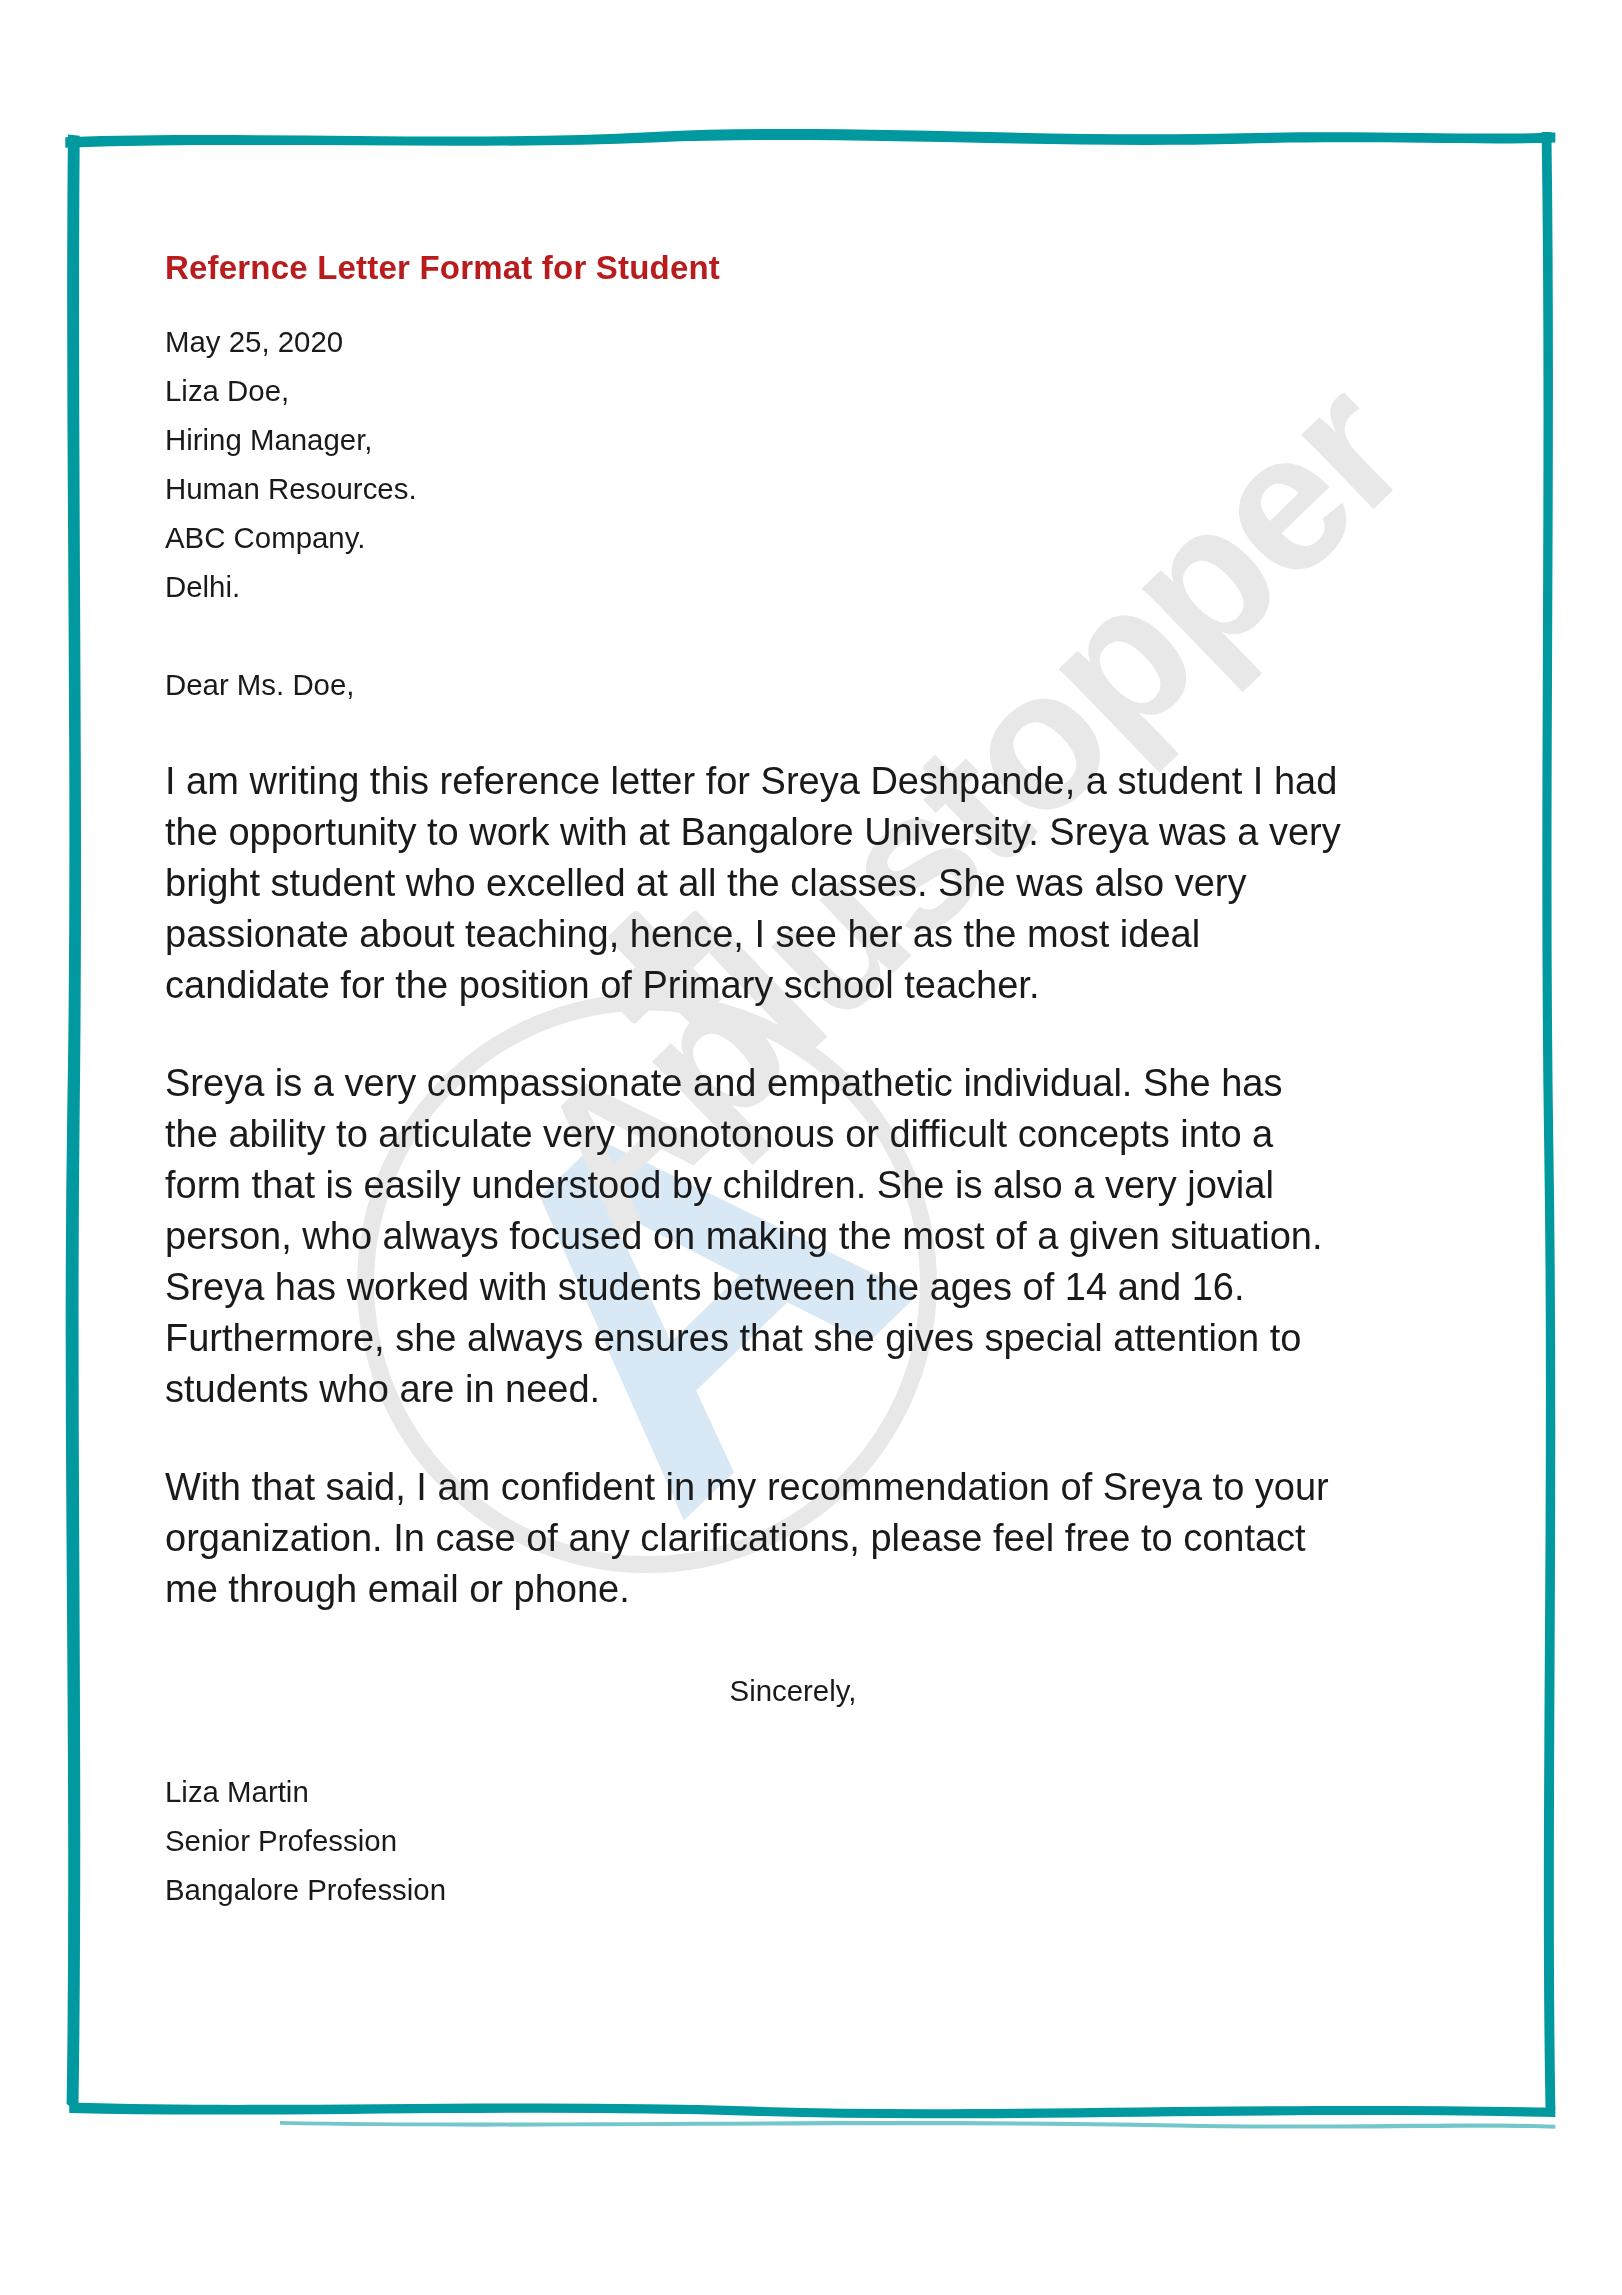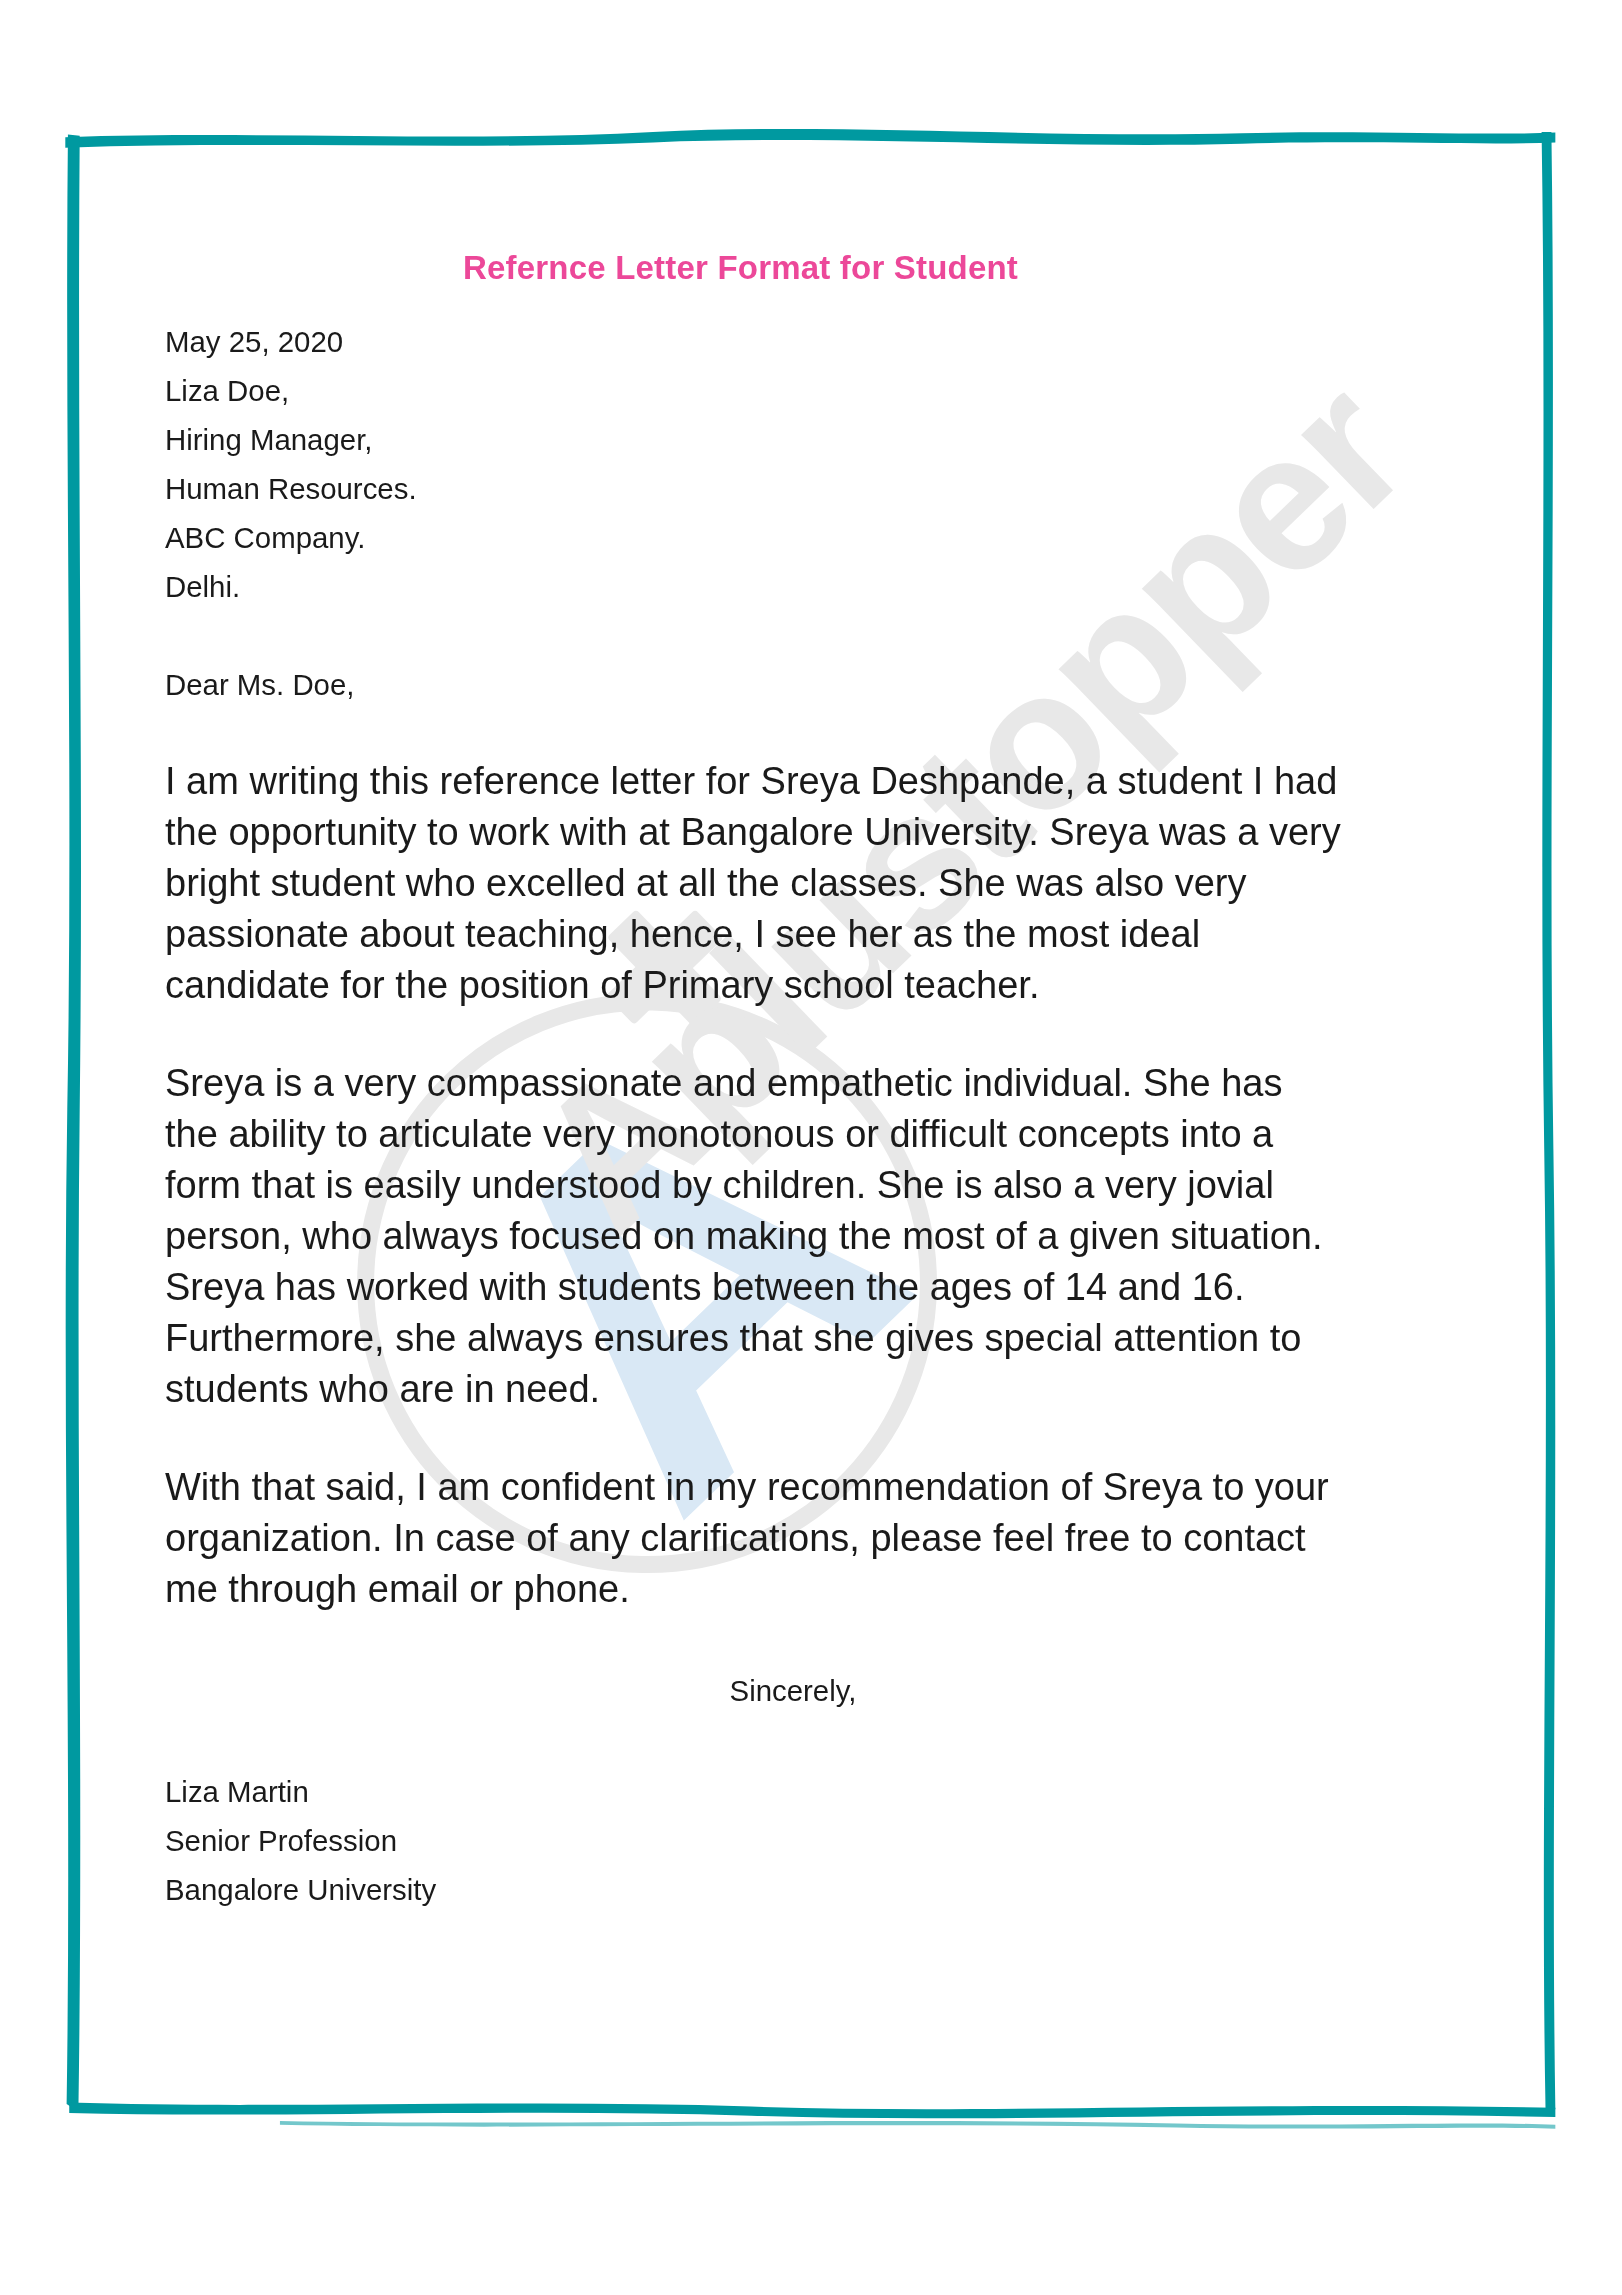--- a/index.html
+++ b/index.html
@@ -60,24 +60,23 @@
   
   #content {
     position: absolute;
     left: 165px;
     top: 249px;
     width: 1256px;
     z-index: 3;
   }
 
   #doc-title {
-    text-align: center;
     font-size: 33px;
     font-weight: bold;
-    color: #ec4899;
+    color: #b91c1c;
     letter-spacing: 0.2px;
     margin: 0 0 30px 0;
     padding-right: 105px;
     white-space: nowrap;
   }
 
   .addr-block { margin: 0 0 0 0; }
   .addr-line {
     font-size: 29.4px;
     line-height: 49px;
@@ -169,18 +168,18 @@
 
     <p class="para">I am writing this reference letter for Sreya Deshpande, a student I had the opportunity to work with at Bangalore University. Sreya was a very bright student who excelled at all the classes. She was also very passionate about teaching, hence, I see her as the most ideal candidate for the position of Primary school teacher.</p>
     <p class="para">Sreya is a very compassionate and empathetic individual. She has the ability to articulate very monotonous or difficult concepts into a form that is easily understood by children. She is also a very jovial person, who always focused on making the most of a given situation. Sreya has worked with students between the ages of 14 and 16. Furthermore, she always ensures that she gives special attention to students who are in need.</p>
     <p class="para">With that said, I am confident in my recommendation of Sreya to your organization. In case of any clarifications, please feel free to contact me through email or phone.</p>
 
     <div class="closing">Sincerely,</div>
 
     <div class="sign-block">
       <div class="sign-line">Liza Martin</div>
       <div class="sign-line">Senior Profession</div>
-      <div class="sign-line">Bangalore University</div>
+      <div class="sign-line">Bangalore Profession</div>
     </div>
 
   </div>
 </div>
 
 
 </body></html>

